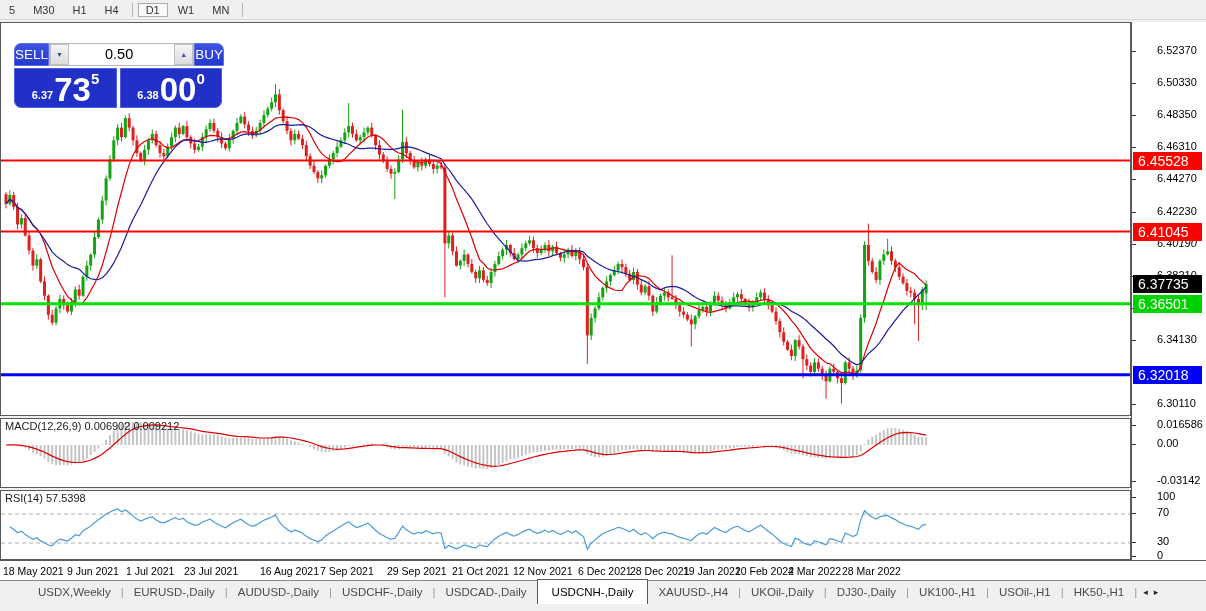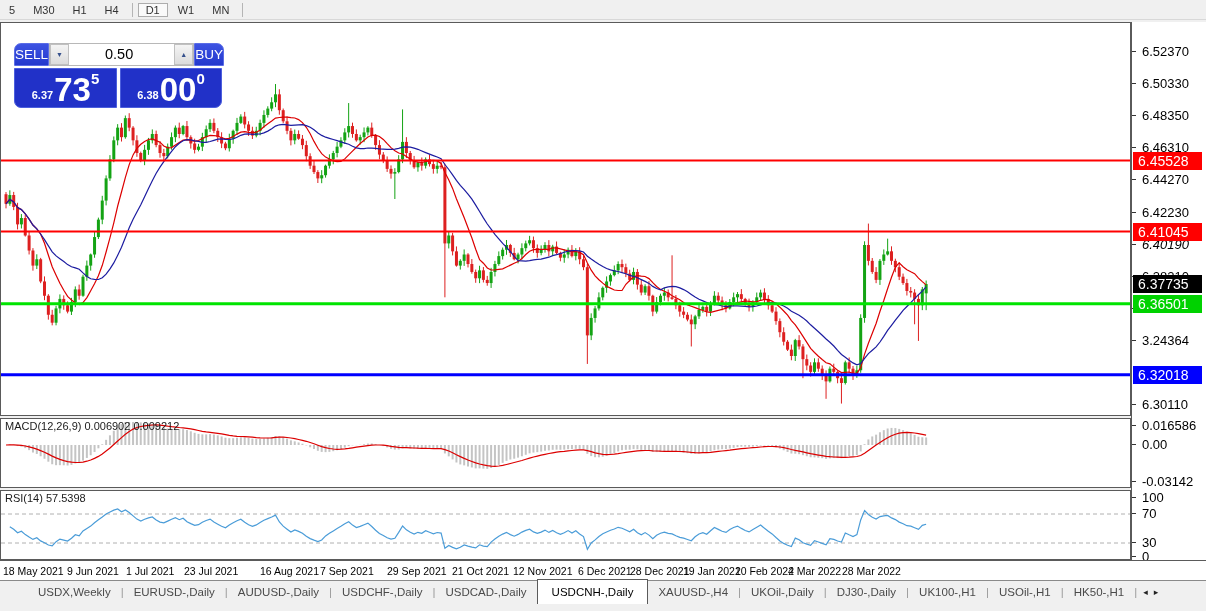--- a/index.html
+++ b/index.html
@@ -12,21 +12,21 @@
   
   .panel{position:absolute;left:0;background:#fff;border:1px solid #5a5a5a;box-sizing:border-box;}
   #main-svg{top:22px;width:1131px;height:394px;}
   #macd-svg{top:418px;width:1131px;height:70px;}
   #rsi-svg{top:490px;width:1131px;height:70px;}
   #chart-title{position:absolute;left:7px;top:27px;font-size:11.5px;color:#000;z-index:30;white-space:nowrap;}
   #chart-title .tri{font-size:8px;vertical-align:1px;margin-right:4px;}
   .panel-header{position:absolute;left:5px;font-size:11px;color:#1a1a1a;z-index:30;white-space:nowrap;}
   
   #axis{position:absolute;left:1131px;top:22px;width:75px;height:538px;background:#fff;}
-  .tick-label{position:absolute;left:10px;font-size:13px;color:#000;white-space:nowrap;}
+  .tick-label{position:absolute;left:25px;font-size:11px;color:#000;white-space:nowrap;}
   .tick-mark{position:absolute;left:0;width:4px;height:1px;background:#333;}
   .badge{position:absolute;left:1px;width:64px;font-size:14px;color:#fff;text-align:left;padding:1px 0 1px 5px;z-index:5;}
   
   #dates{position:absolute;left:0;top:560px;width:1206px;height:20px;background:#fff;}
   .date-label{position:absolute;top:4px;font-size:10.5px;color:#000;white-space:nowrap;}
   
   #trade-panel{position:absolute;left:14px;top:43px;z-index:40;width:208px;}
   #tp-row1{display:flex;height:23px;}
   #sell-btn{width:62px;background:linear-gradient(#3d53e2,#2338cd);border:1px solid #5a6ce6;border-radius:7px 0 0 0;color:#fff;font-size:13.5px;display:flex;align-items:center;justify-content:center;}
   #buy-btn{width:58px;background:linear-gradient(#3d53e2,#2338cd);border:1px solid #5a6ce6;border-radius:0 7px 0 0;color:#fff;font-size:13.5px;display:flex;align-items:center;justify-content:center;}
@@ -818,21 +818,21 @@
       <div class="tick-label" style="top: 150.45px;">6.44270</div>
       <div class="tick-mark" style="top: 189.8px;"></div>
       <div class="tick-label" style="top: 182.8px;">6.42230</div>
       <div class="tick-mark" style="top: 222.15px;"></div>
       <div class="tick-label" style="top: 215.15px; font-style: italic;">6.40190</div>
       <div class="tick-mark" style="top: 253.549px;"></div>
       <div class="tick-label" style="top: 246.549px;">6.38210</div>
       <div class="tick-mark" style="top: 285.9px;"></div>
       <div class="tick-label" style="top: 278.9px;">6.36170</div>
       <div class="tick-mark" style="top: 318.25px;"></div>
-      <div class="tick-label" style="top: 311.25px;">3.24364</div>
+      <div class="tick-label" style="top: 311.25px;">6.34130</div>
       <div class="tick-mark" style="top: 381.999px;"></div>
       <div class="tick-label" style="top: 374.999px;">6.30110</div>
       <div class="tick-mark" style="top: 402.71px;"></div>
       <div class="tick-label" style="top: 395.71px;">0.016586</div>
       <div class="tick-mark" style="top: 422px;"></div>
       <div class="tick-label" style="top: 415px;">0.00</div>
       <div class="tick-mark" style="top: 458.541px;"></div>
       <div class="tick-label" style="top: 451.541px;">-0.03142</div>
       <div class="tick-mark" style="top: 475px;"></div>
       <div class="tick-label" style="top: 468px;">100</div>

